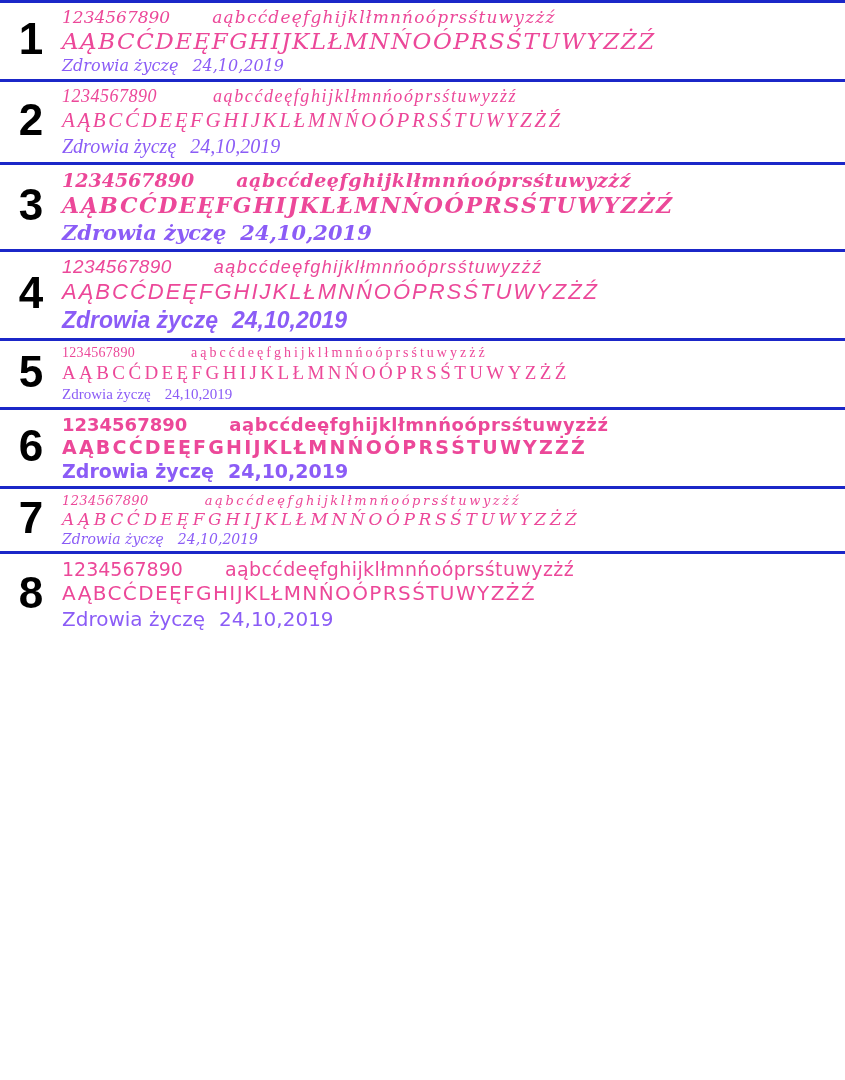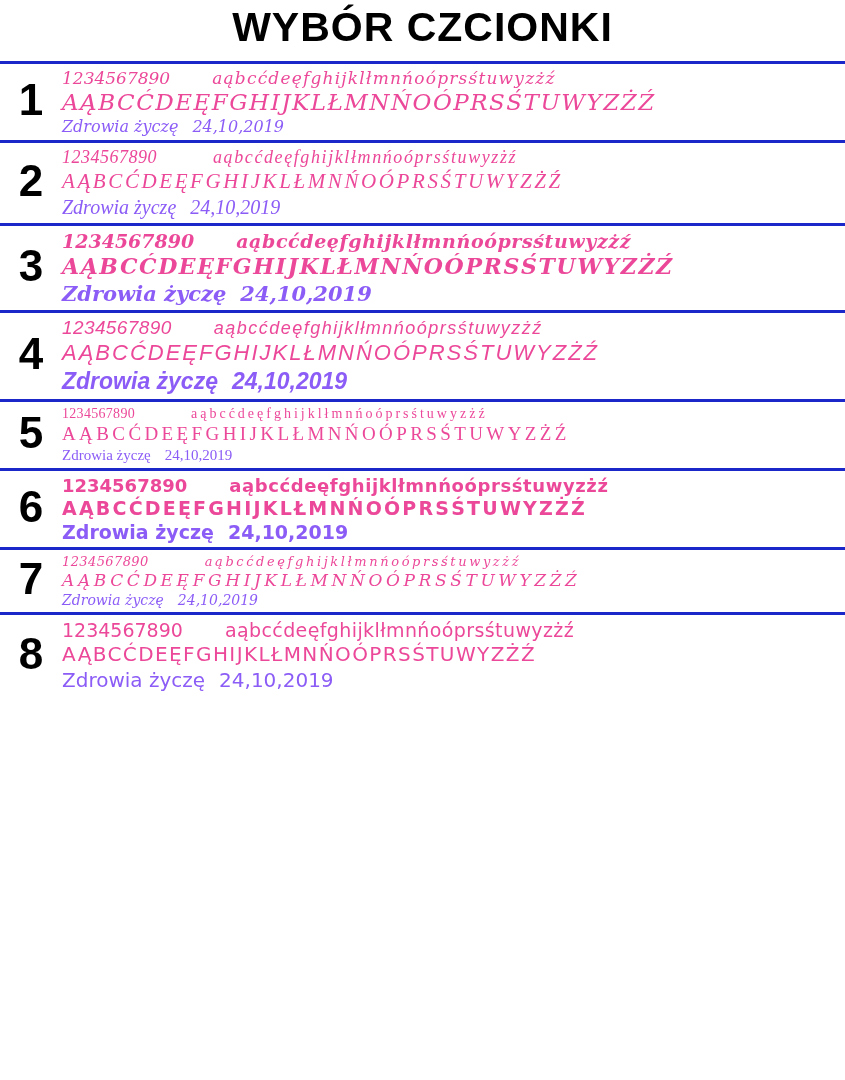--- a/index.html
+++ b/index.html
@@ -135,21 +135,20 @@
   .f8 .line-upper { font-size: 20px; letter-spacing: 1.4px; }
   .f8 .line-greeting { font-size: 20px; }
   .gap-md { gap: 42px; }
   .gap-lg { gap: 56px; }
 </style>
 </head>
 <body>
 
 <div class="page">
 
-  <h1 class="page-title">WYBÓR CZCIONKI</h1>
 
   <div class="divider"></div>
 
   <div class="rows">
 
     <div class="font-row f1">
       <div class="row-number">1</div>
       <div class="row-sample">
         <div class="line line-digits-lower gap-md">
           <span class="digits">1234567890</span>

